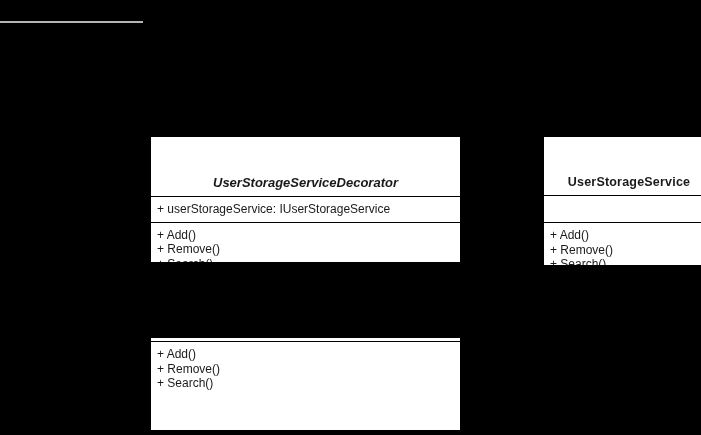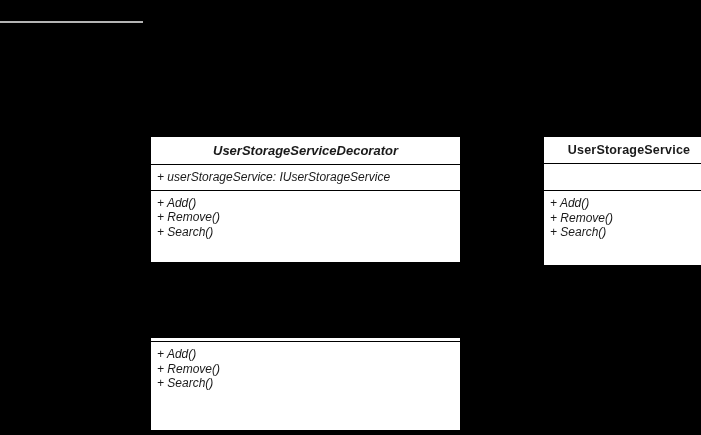--- a/index.html
+++ b/index.html
@@ -36,32 +36,32 @@
     overflow: hidden;
   }
   .uml-title {
     text-align: center;
     font-size: 12.5px;
     font-weight: bold;
     letter-spacing: 0.2px;
     padding: 6px 4px 6px 4px;
     border-bottom: 1px solid #000000;
     white-space: nowrap;
+    margin-top: 32px;
   }
   .uml-title.abstract {
     font-style: italic;
     letter-spacing: 0px;
     font-size: 13px;
   }
   .uml-compartment {
     border-bottom: 1px solid #000000;
     padding: 5px 6px 5px 6px;
     font-size: 12px;
     line-height: 14px;
-    font-style: italic;
   }
   .uml-compartment.last {
     border-bottom: none;
   }
   .uml-compartment.empty-thin {
     padding: 0;
     height: 3px;
   }
   .uml-compartment.empty-tall {
     padding: 0;

